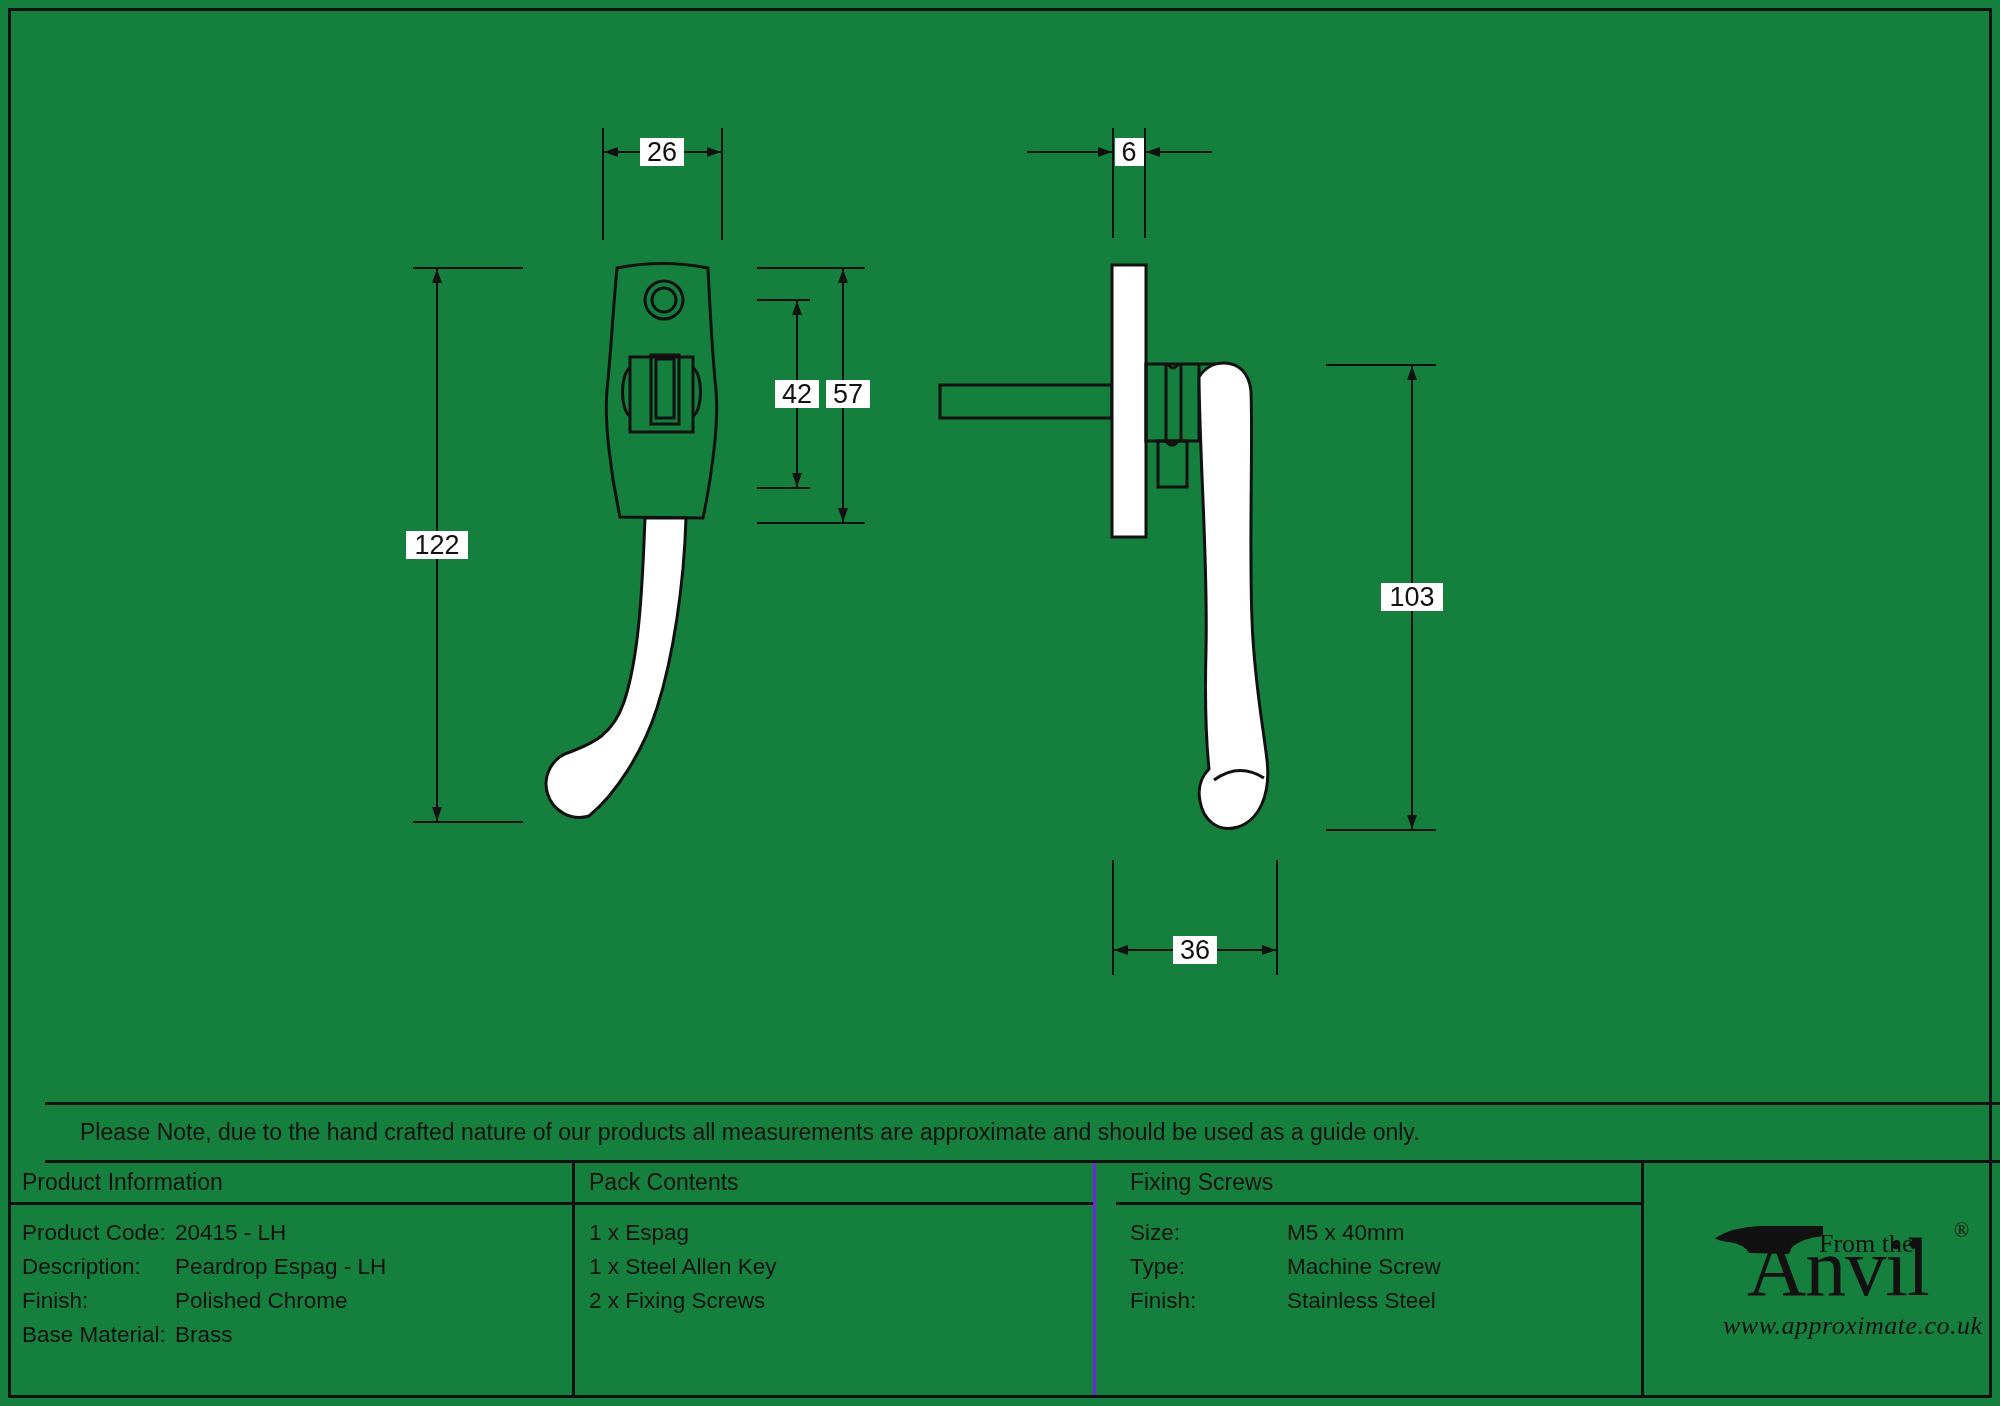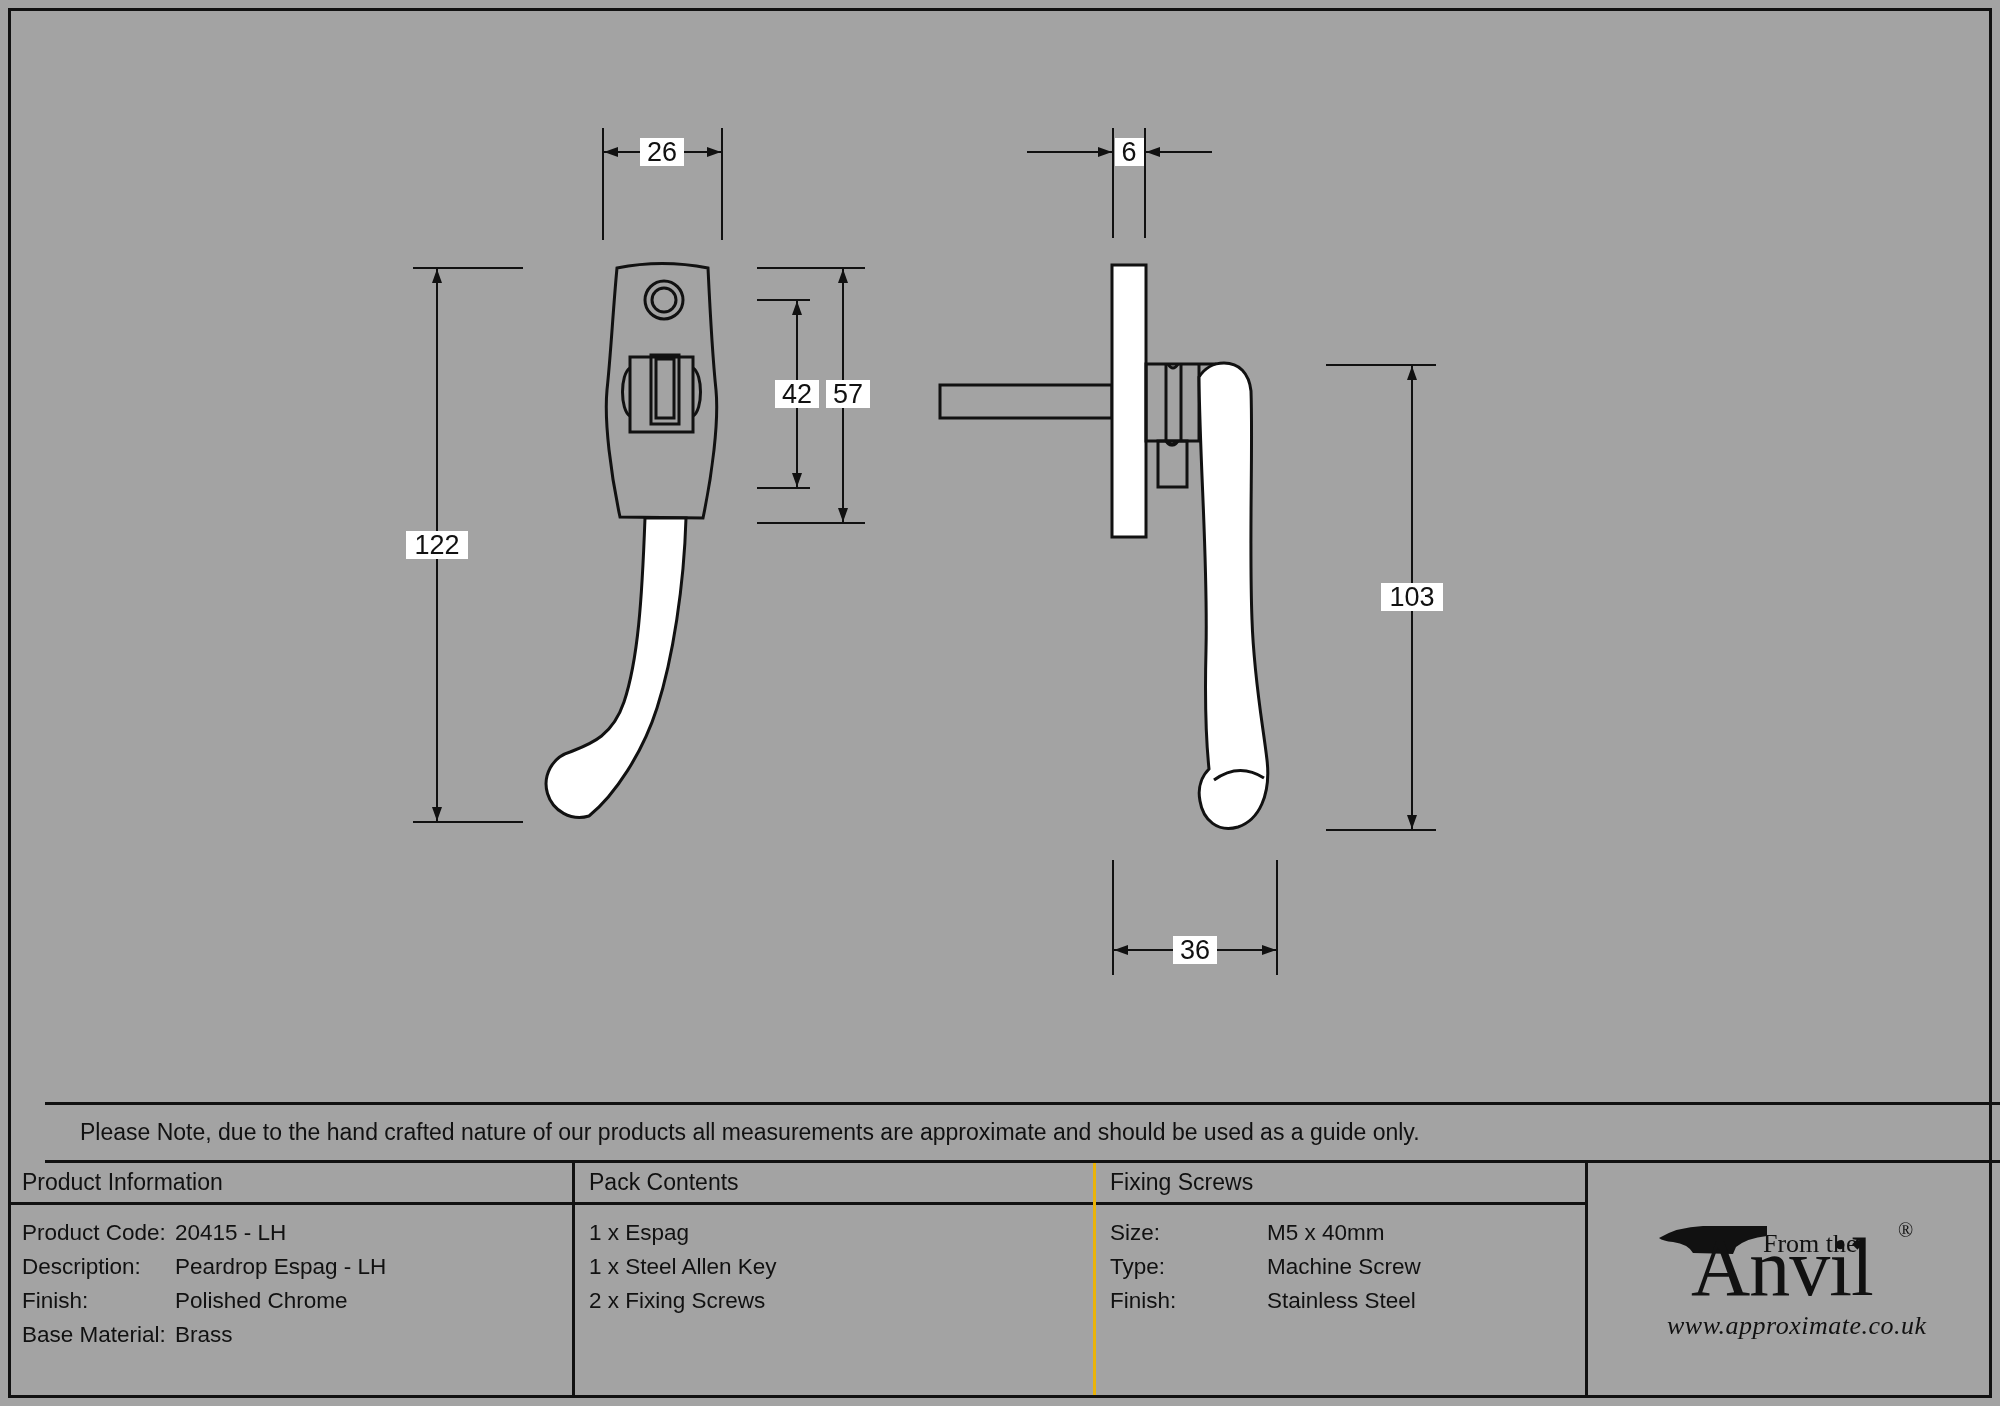--- a/index.html
+++ b/index.html
@@ -1,32 +1,32 @@
 <!DOCTYPE html>
 <html><head>
 <meta charset="utf-8">
 <style>
   html,body{margin:0;padding:0;background:#fff;}
-  .page{position:relative;width:2000px;height:1406px;background:#a3a3a3;
+  .page{position:relative;width:2000px;height:1406px;background:#15803d;
         font-family:"Liberation Sans",sans-serif;color:#111;overflow:hidden;}
   .frame{position:absolute;left:8px;top:8px;width:1984px;height:1390px;
          border:3px solid #111;box-sizing:border-box;}
   svg text{font-family:"Liberation Sans",sans-serif;}
   .drawing{position:absolute;left:0;top:0;}
 
   .note-row{position:absolute;left:8px;top:1102px;width:1984px;height:61px;
             border-top:3px solid #111;border-bottom:3px solid #111;box-sizing:border-box;
             display:flex;align-items:center;padding-left:35px;font-size:23px;margin-left:37px;}
 
   .bottom-table{position:absolute;left:8px;top:1163px;width:1984px;height:232px;
                 display:flex;box-sizing:border-box;align-items:flex-end;}
   .cell{box-sizing:border-box;height:232px;}
   .cell-product{width:564px;}
   .cell-pack{width:521px;border-left:3px solid #111;}
-  .cell-fix{width:492px;border-left:3px solid #eab308;}
+  .cell-fix{width:548px;border-left:3px solid #6d28d9;padding-left:20px;}
   .cell-logo{width:347px;border-left:3px solid #111;position:relative;}
   .cell-header{height:42px;border-bottom:3px solid #111;box-sizing:border-box;
                display:flex;align-items:center;padding-left:14px;font-size:23px;}
   .cell-body{padding:11px 0 0 14px;font-size:22.5px;line-height:34px;}
   .kv-row{white-space:nowrap;}
   .kv-label{display:inline-block;width:153px;}
   .cell-fix .kv-label{width:157px;}
 
   .logo-box{position:absolute;left:13px;top:0;width:344px;height:229px;
             font-family:"Liberation Serif",serif;}

